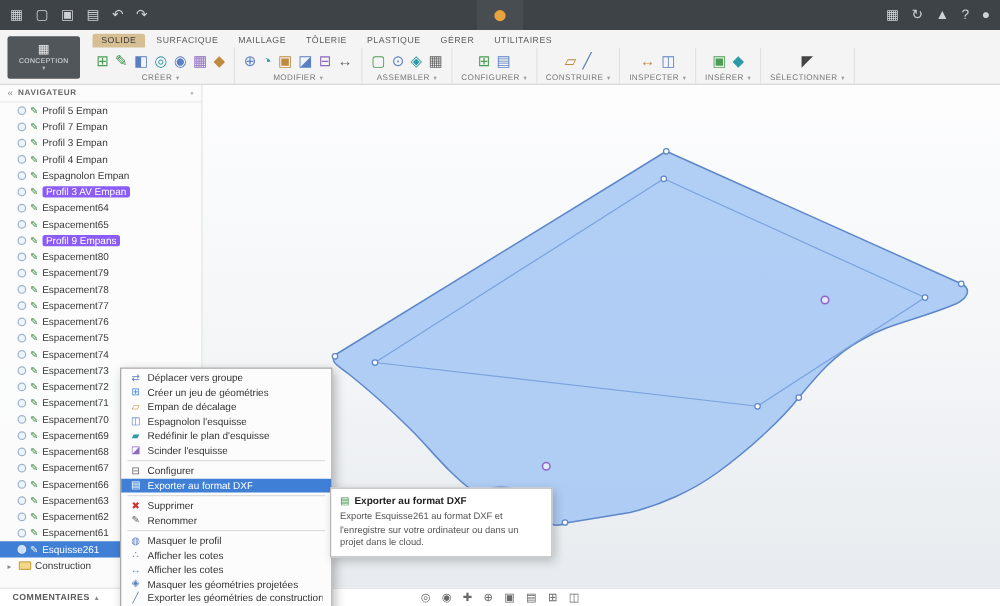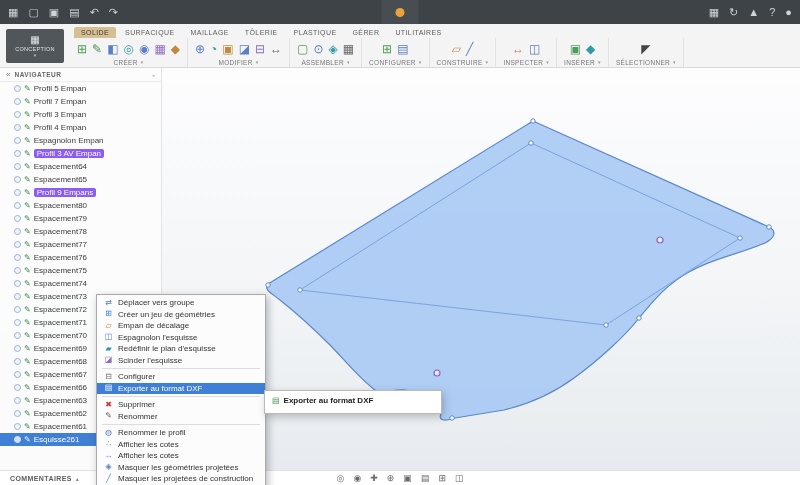--- a/index.html
+++ b/index.html
@@ -427,20 +427,25 @@
           <span class="skic">✎</span>
           <span class="tlabel">Espacement61</span>
         </div>
 
         <div class="trow selected">
           <span class="bulb"></span>
           <span class="skic">✎</span>
           <span class="tlabel">Esquisse261</span>
         </div>
       </div>
+    <div class="trow">
+      <span class="fold-caret">▸</span>
+      <span class="folder"></span>
+      <span class="tlabel">Construction</span>
+    </div>
   </aside>
 
   <div id="ctxmenu">
 
       <div class="menu-item">
         <span class="mi-ic" style="color: rgb(90, 127, 196);">⇄</span>
         <span class="mi-label">Déplacer vers groupe</span>
       </div>
 
       <div class="menu-item">
@@ -498,55 +503,56 @@
         <span class="mi-label">Renommer</span>
       </div>
 
       <div class="menu-item sep">
         
         
       </div>
 
       <div class="menu-item">
         <span class="mi-ic" style="color: rgb(90, 127, 196);">◍</span>
-        <span class="mi-label">Renommer le profil</span>
+        <span class="mi-label">Masquer le profil</span>
       </div>
 
       <div class="menu-item">
         <span class="mi-ic" style="color: rgb(90, 127, 196);">∴</span>
         <span class="mi-label">Afficher les cotes</span>
       </div>
 
       <div class="menu-item">
         <span class="mi-ic" style="color: rgb(90, 127, 196);">↔</span>
         <span class="mi-label">Afficher les cotes</span>
       </div>
 
       <div class="menu-item">
         <span class="mi-ic" style="color: rgb(90, 127, 196);">◈</span>
         <span class="mi-label">Masquer les géométries projetées</span>
       </div>
 
       <div class="menu-item">
         <span class="mi-ic" style="color: rgb(90, 127, 196);">╱</span>
-        <span class="mi-label">Masquer les projetées de construction</span>
+        <span class="mi-label">Exporter les géométries de construction</span>
       </div>
 
       <div class="menu-item">
         
         
       </div>
 
     </div>
 
   <div id="tooltip">
     <div class="tt-title-row">
       <span class="tt-ic">▤</span>
       <span class="tt-title">Exporter au format DXF</span>
     </div>
+    <div class="tt-body">Exporte Esquisse261 au format DXF et l'enregistre sur votre ordinateur ou dans un projet dans le cloud.</div>
   </div>
 </div>
 
 <footer>
   <div class="comments">
     <span class="comments-label">COMMENTAIRES</span>
     <span class="caret">▴</span>
   </div>
   <div class="navbar">
 

